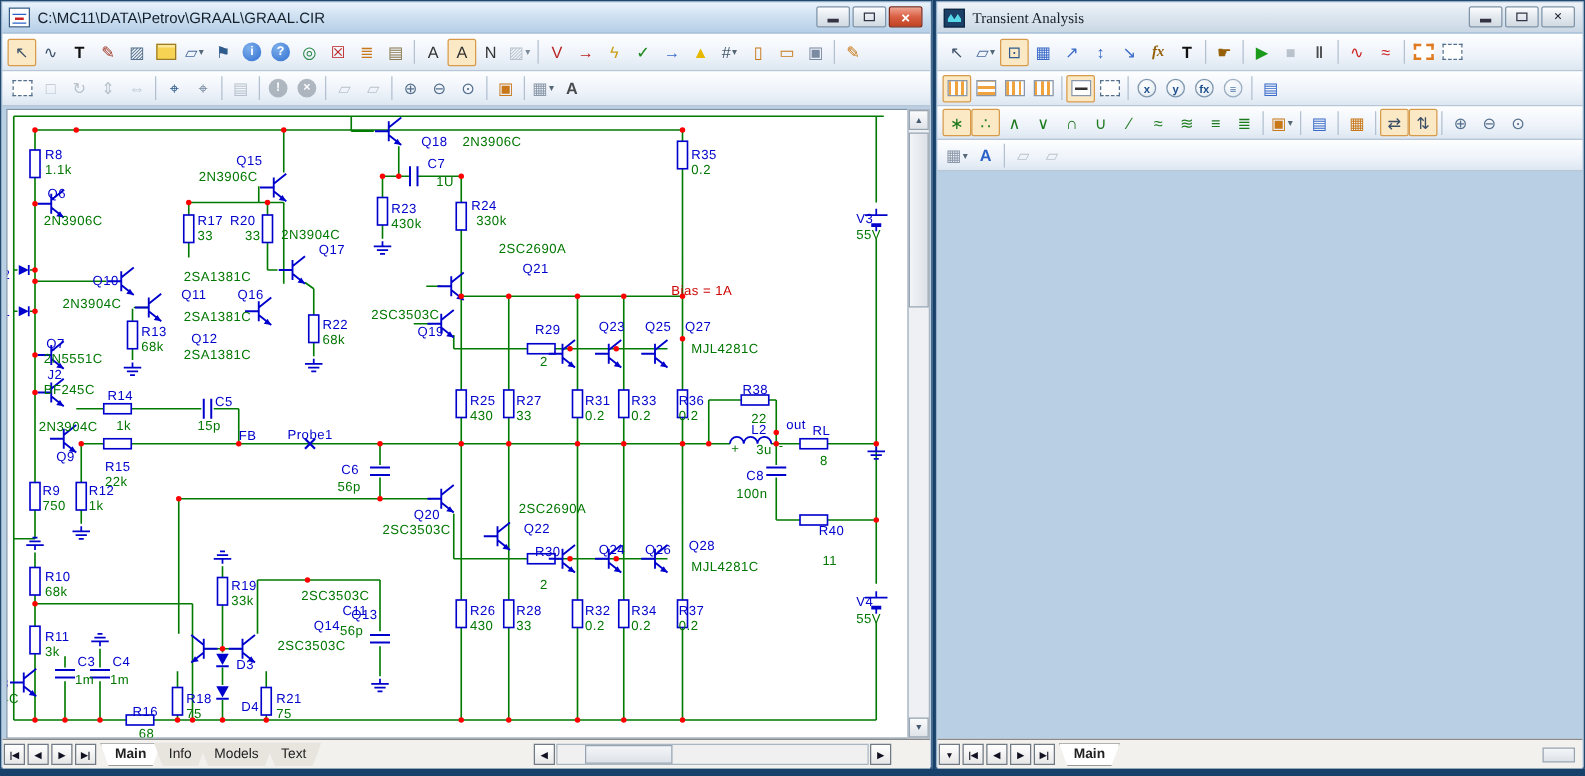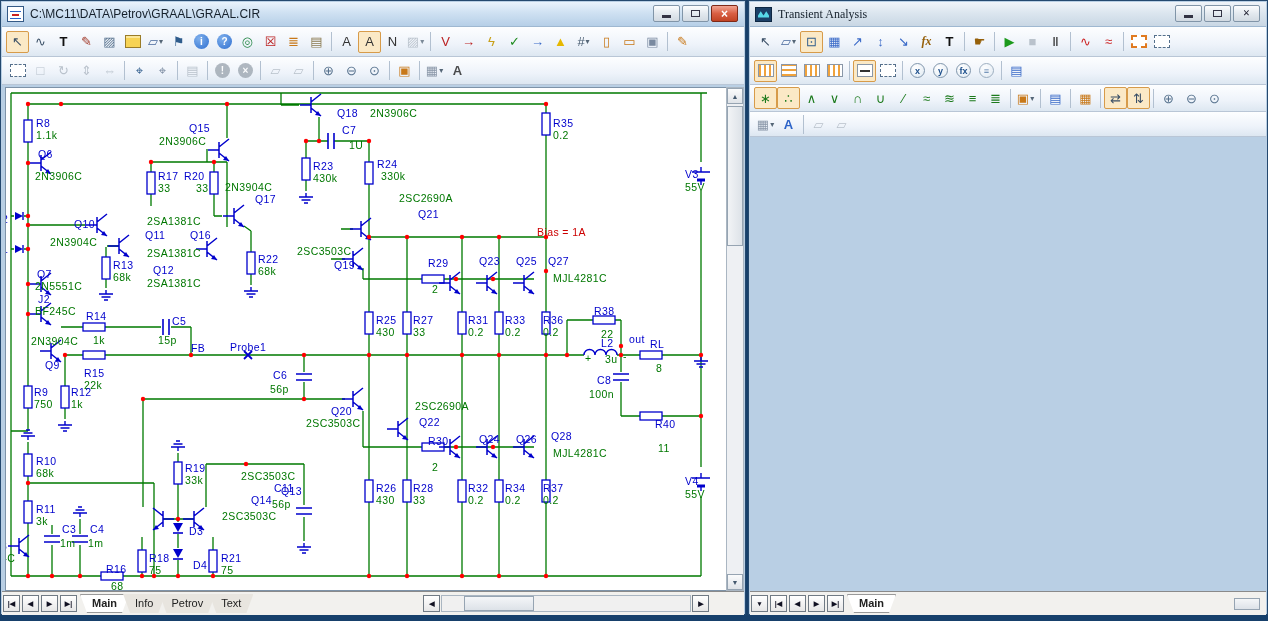--- a/index.html
+++ b/index.html
@@ -584,21 +584,21 @@
     <div class="bottom-bar">
       <span id="lw-nav" style="display:flex;">
           <div class="nav-btn">|◀</div>
           <div class="nav-btn">◀</div>
           <div class="nav-btn">▶</div>
           <div class="nav-btn">▶|</div>
         </span>
       <span id="lw-tabs" style="display:flex; margin-left:8px;">
           <div class="tab active">Main</div>
           <div class="tab">Info</div>
-          <div class="tab">Petrov</div>
+          <div class="tab">Models</div>
           <div class="tab">Text</div>
         </span>
       <div class="nav-btn" style="margin-left:170px;">◀</div>
       <div class="hscroll" style="width:250px;">
         <div class="hthumb" style="left:22px; width:70px;"></div>
       </div>
       <div class="nav-btn">▶</div>
     </div>
   </div>
 

